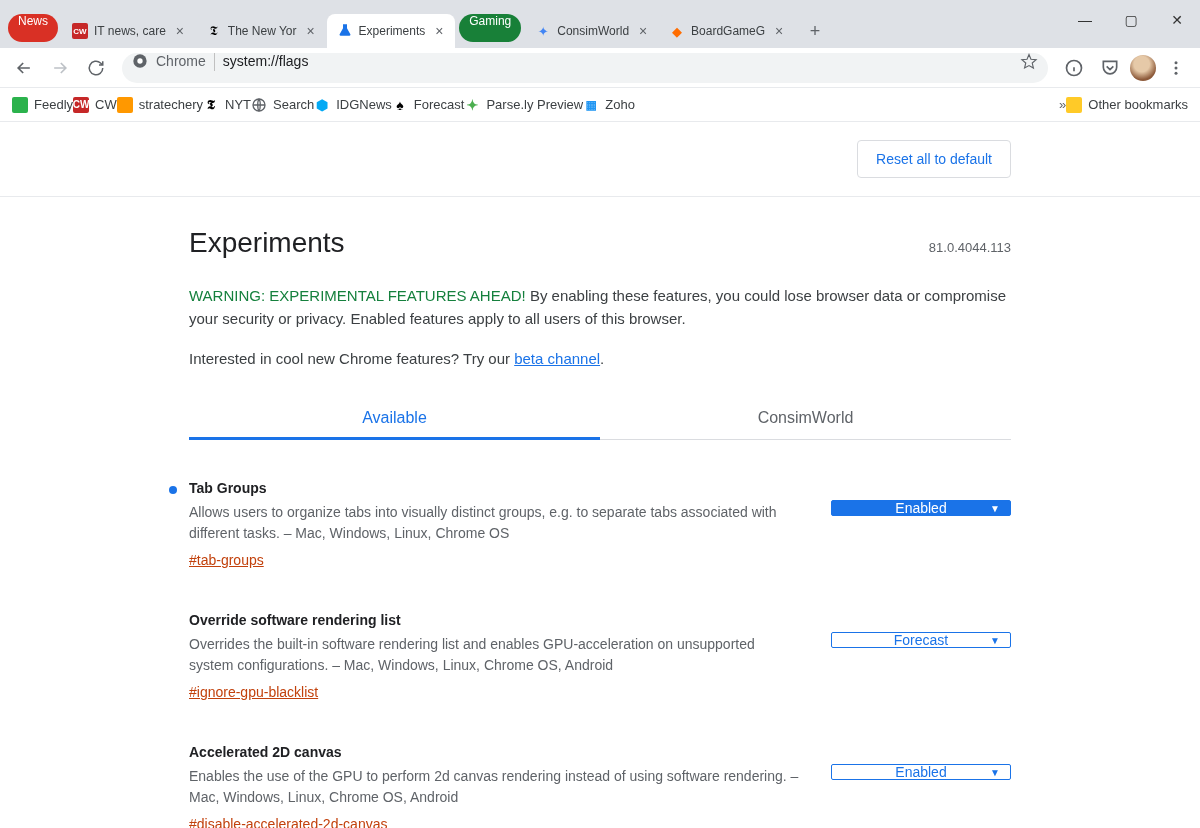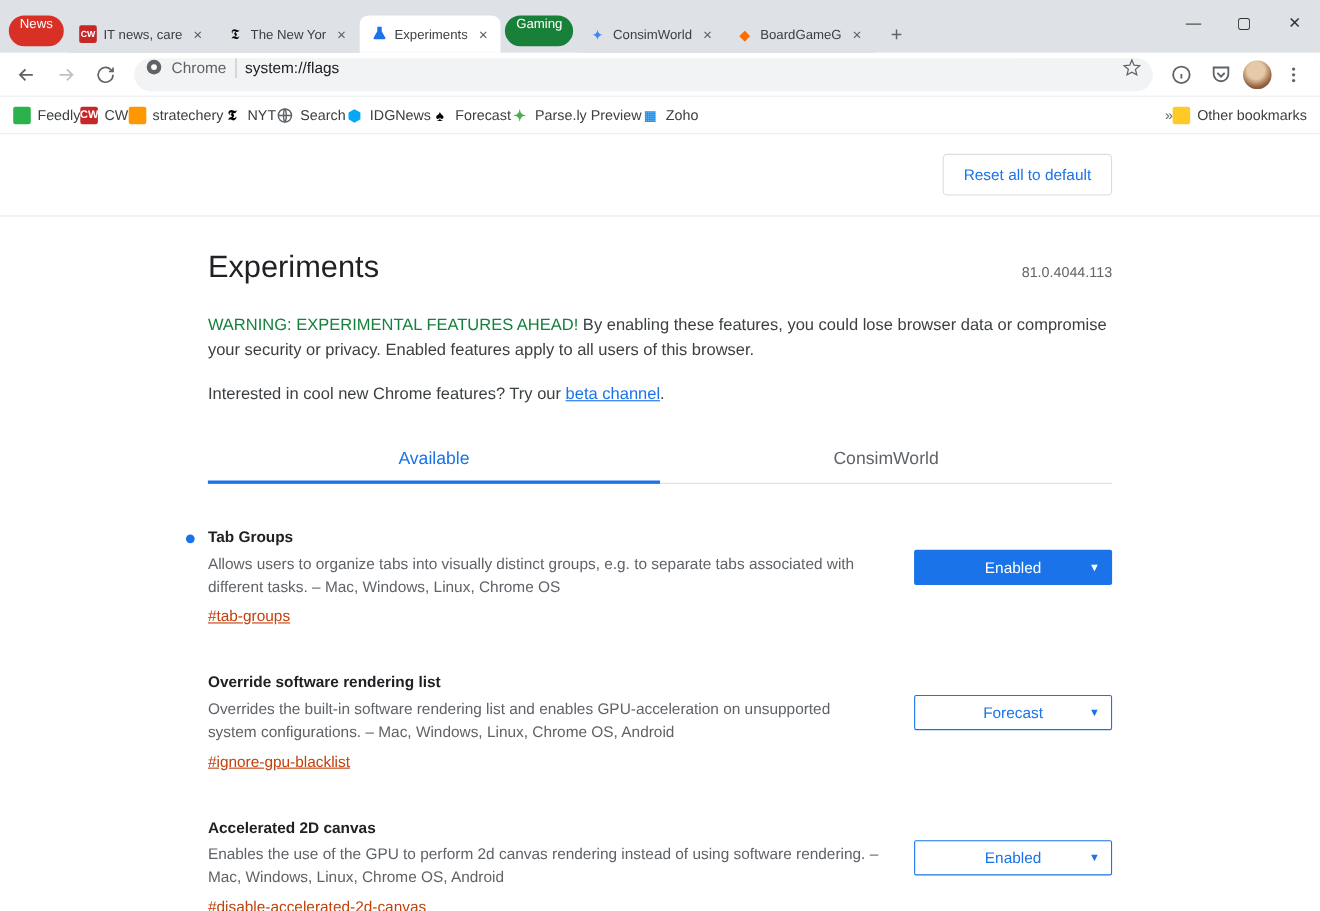--- a/index.html
+++ b/index.html
@@ -67,21 +67,21 @@
 .page-tab { flex: 1; text-align: center; padding: 12px 0; font-size: 16px; color: #5f6368; position: relative; }
 .page-tab.active { color: #1a73e8; }
 .page-tab.active::after { content: ""; position: absolute; left: 0; right: 0; bottom: -1px; height: 3px; background: #1a73e8; }
 
 .flag { display: flex; gap: 30px; margin-bottom: 44px; align-items: flex-start; position: relative; }
 .flag .dot { position: absolute; left: -20px; top: 6px; width: 8px; height: 8px; border-radius: 50%; background: #1a73e8; }
 .flag-body { flex: 1; }
 .flag-title { font-size: 14px; font-weight: 600; color: #202124; margin-bottom: 6px; }
 .flag-desc { font-size: 14px; color: #5f6368; line-height: 1.5; margin-bottom: 8px; }
 .flag-anchor { font-size: 14px; color: #c2410c; text-decoration: underline; }
-.flag-select { width: 180px; height: 32px; border: 1px solid #1a73e8; border-radius: 2px; display: flex; align-items: center; justify-content: center; font-size: 14px; color: #1a73e8; position: relative; margin-top: 20px; flex-shrink: 0; }
+.flag-select { width: 180px; height: 16px; border: 1px solid #1a73e8; border-radius: 2px; display: flex; align-items: center; justify-content: center; font-size: 14px; color: #1a73e8; position: relative; margin-top: 20px; flex-shrink: 0; }
 .flag-select.filled { background: #1a73e8; color: #fff; }
 .flag-select .caret { position: absolute; right: 10px; font-size: 10px; }
 
 svg { display: block; }
 </style>
 </head>
 <body>
 
 <div class="win-controls">
   <div class="win-btn">

